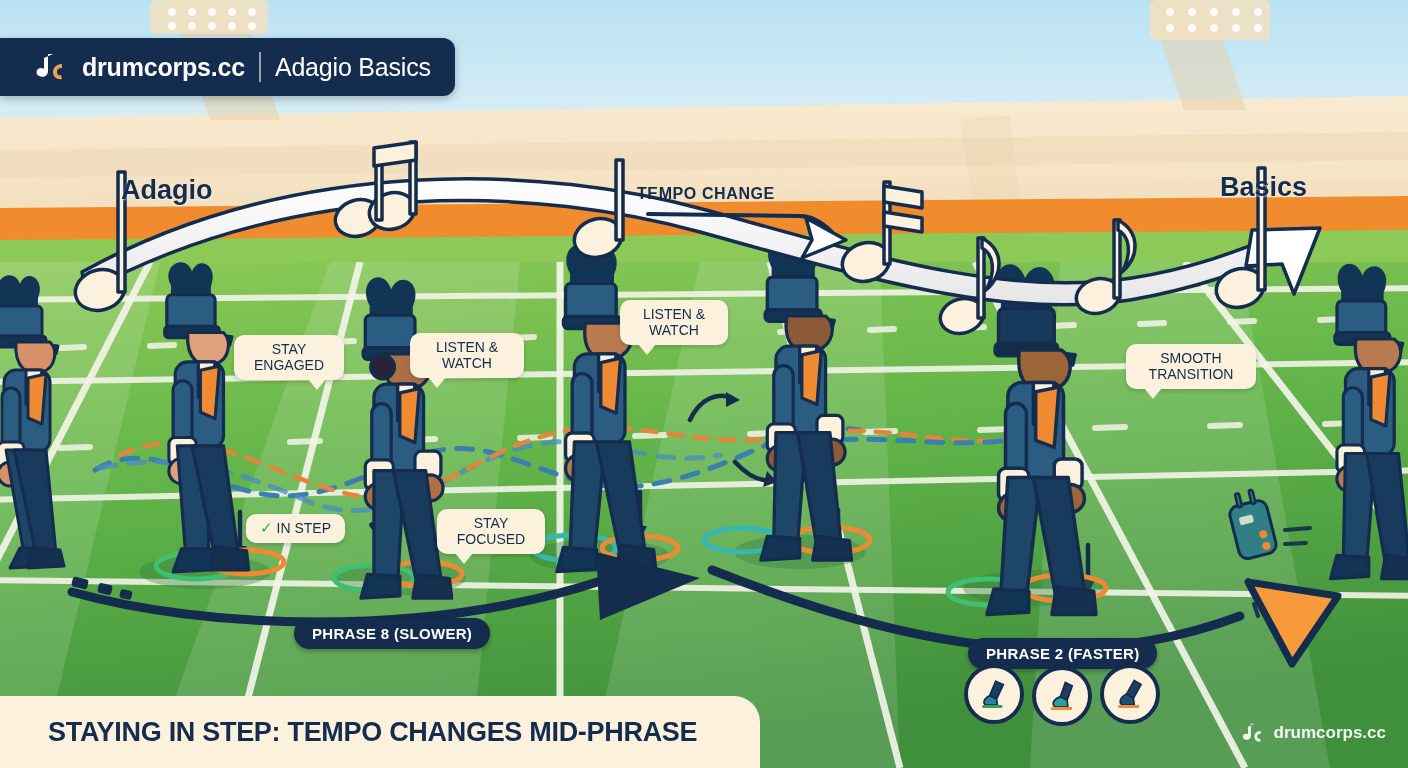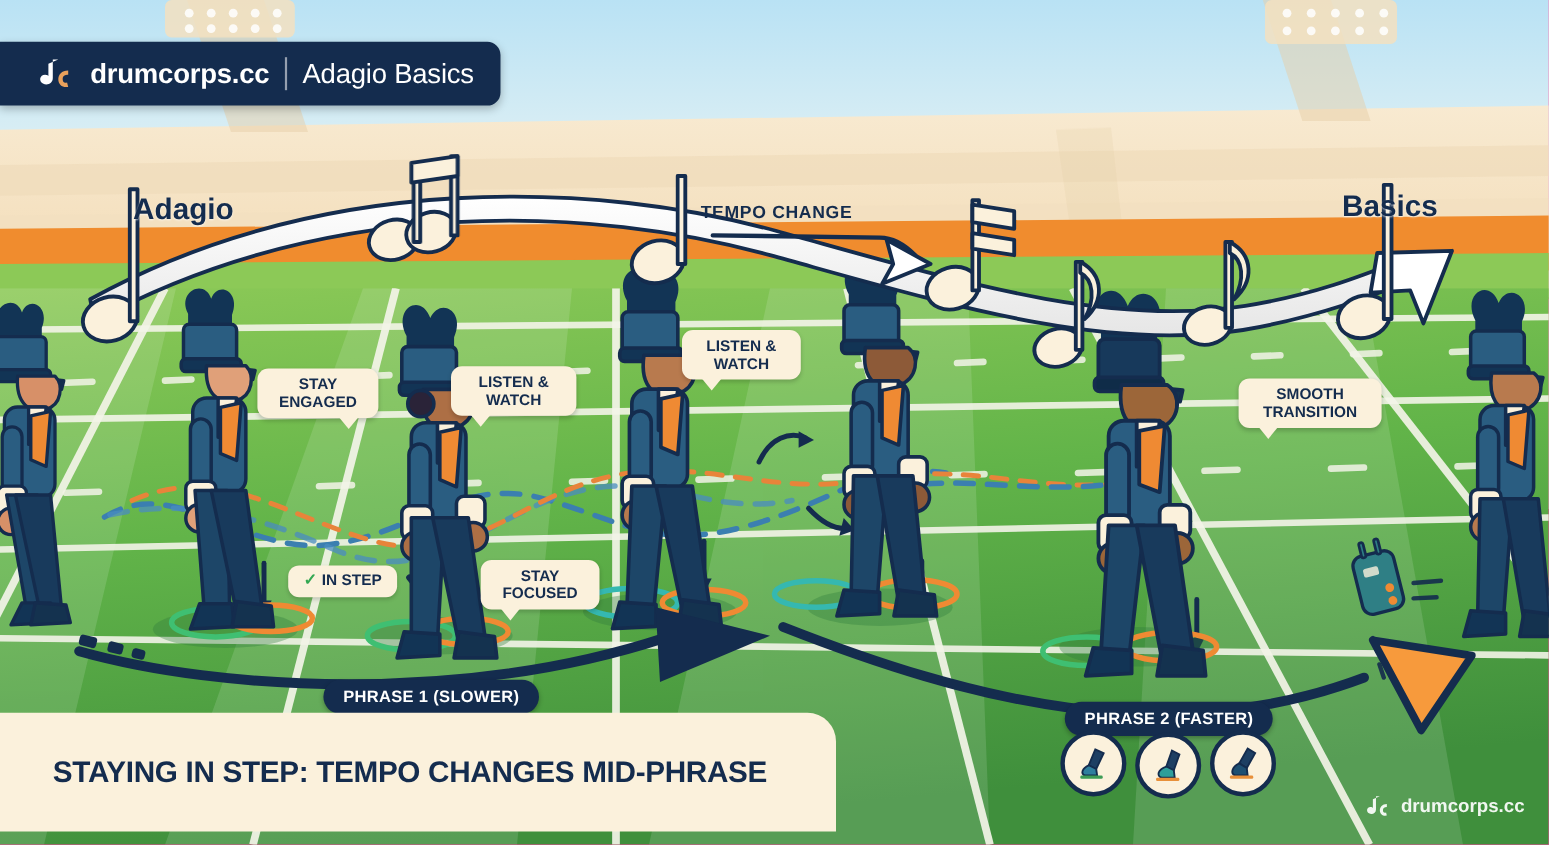--- a/index.html
+++ b/index.html
@@ -12,21 +12,21 @@
   .hdr{position:absolute;left:0;top:38px;height:58px;display:flex;align-items:center;
        background:#142c4e;border-radius:0 12px 12px 0;padding:0 24px 0 34px;
        box-shadow:0 3px 8px rgba(0,0,0,.25);z-index:60;}
   .hdr .logo{width:34px;height:30px;margin-right:14px;}
   .hdr .vdiv{width:2px;height:30px;background:rgba(255,255,255,.55);margin:0 14px;}
   .hdr .brand{color:#fff;font-size:25px;font-weight:bold;letter-spacing:-.2px;}
   .hdr .sect{color:#fff;font-size:25px;font-weight:400;letter-spacing:-.2px;}
 
   
   .bub{position:absolute;background:#fbf1dc;border-radius:10px;
-       padding:7px 12px;color:#142c4e;font-weight:bold;font-size:14px;
+       padding:7px 12px;color:#142c4e;font-weight:normal;font-size:14px;
        line-height:1.12;text-align:center;z-index:40;
        box-shadow:0 2px 4px rgba(0,0,0,.18);}
   .bub:after{content:"";position:absolute;width:0;height:0;
        border-left:9px solid transparent;border-right:9px solid transparent;
        border-top:11px solid #fbf1dc;bottom:-10px;left:18px;}
   .bub.tail-r:after{left:auto;right:18px;}
   .bub.no-tail:after{display:none;}
   .bub .ck{color:#34a853;margin-right:4px;font-size:15px;}
 
   
@@ -34,21 +34,21 @@
          text-shadow:0 1px 2px rgba(255,255,255,.7);}
   .tempolbl{position:absolute;color:#142c4e;font-size:16px;font-weight:bold;
             letter-spacing:.6px;z-index:45;}
 
   
   .pill{position:absolute;background:#142c4e;color:#fff;font-weight:bold;font-size:15px;
         letter-spacing:.3px;border-radius:18px;padding:7px 18px;z-index:50;
         box-shadow:0 2px 5px rgba(0,0,0,.3);white-space:nowrap;}
 
   
-  .tplate{position:absolute;left:0;bottom:12px;width:760px;height:108px;background:#fbf1dc;
+  .tplate{position:absolute;left:0;bottom:0;width:760px;height:72px;background:#fbf1dc;
           border-radius:0 26px 0 0;z-index:55;display:flex;align-items:center;}
   .tplate span{color:#142c4e;font-size:27px;font-weight:bold;letter-spacing:-.3px;
                padding-left:48px;}
 
   
   .wm{position:absolute;right:22px;bottom:24px;display:flex;align-items:center;
       gap:9px;z-index:55;opacity:.92;}
   .wm .t{color:#fff;font-size:17px;font-weight:bold;}
 
   
@@ -469,31 +469,31 @@
 
   <div class="bub tail-r" style="left:234px;top:335px;width:86px;">
     <span>STAY<br>ENGAGED</span>
   </div>
   <div class="bub" style="left:410px;top:333px;width:90px;">
     <span>LISTEN &amp;<br>WATCH</span>
   </div>
   <div class="bub" style="left:620px;top:300px;width:84px;">
     <span>LISTEN &amp;<br>WATCH</span>
   </div>
-  <div class="bub no-tail" style="left:246px;top:514px;padding:6px 14px;margin-left:16px;">
+  <div class="bub no-tail" style="left:246px;top:514px;padding:6px 14px;">
     <span class="ck">✓</span><span>IN STEP</span>
   </div>
   <div class="bub" style="left:437px;top:509px;width:84px;">
     <span>STAY<br>FOCUSED</span>
   </div>
   <div class="bub" style="left:1126px;top:344px;width:106px;">
     <span>SMOOTH<br>TRANSITION</span>
   </div>
 
-  <div class="pill" style="left:294px;top:618px;">PHRASE 1 (SLOWER)</div>
+  <div class="pill" style="left:294px;top:618px;">PHRASE 8 (SLOWER)</div>
   <div class="pill" style="left:968px;top:626px;margin-top:12px;">PHRASE 2 (FASTER)</div>
 
   <div class="fcirc" style="left:964px;top:664px;">
     <svg viewBox="0 0 40 40" width="34" height="34">
       <path d="M22,5 L31,9 L23,26 L15,22 Z" fill="#1d3f63" stroke="#142c4e" stroke-width="2"></path>
       <path d="M15,22 C8,25 6,31 11,33 L24,33 L23,26 Z" fill="#2f7f9e" stroke="#142c4e" stroke-width="2"></path>
       <rect x="6" y="33" width="24" height="3.5" rx="1.5" fill="#3d9c56"></rect>
     </svg>
   </div>
   <div class="fcirc" style="left:1032px;top:666px;">

